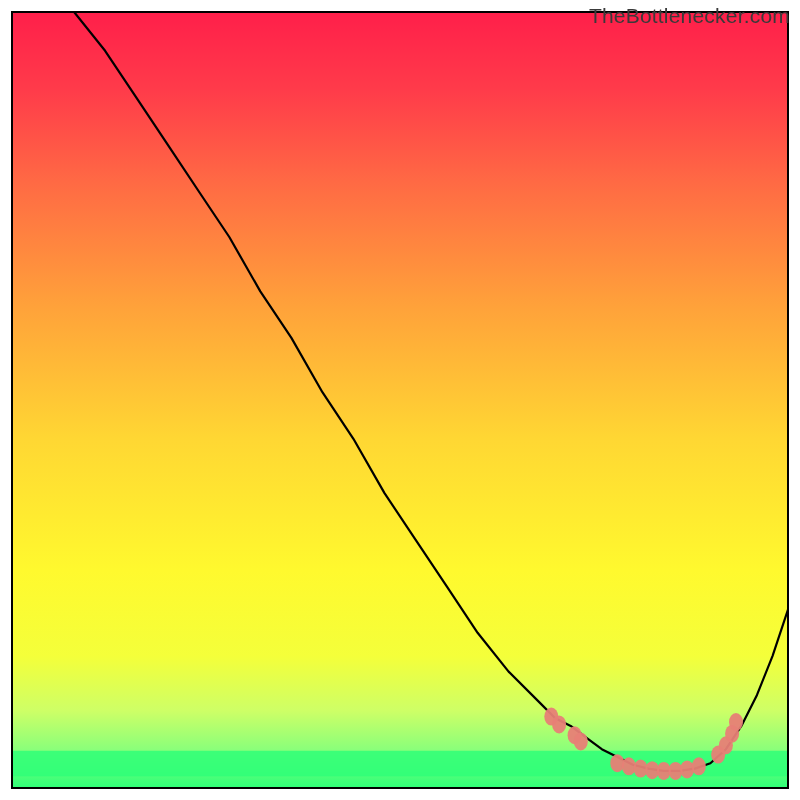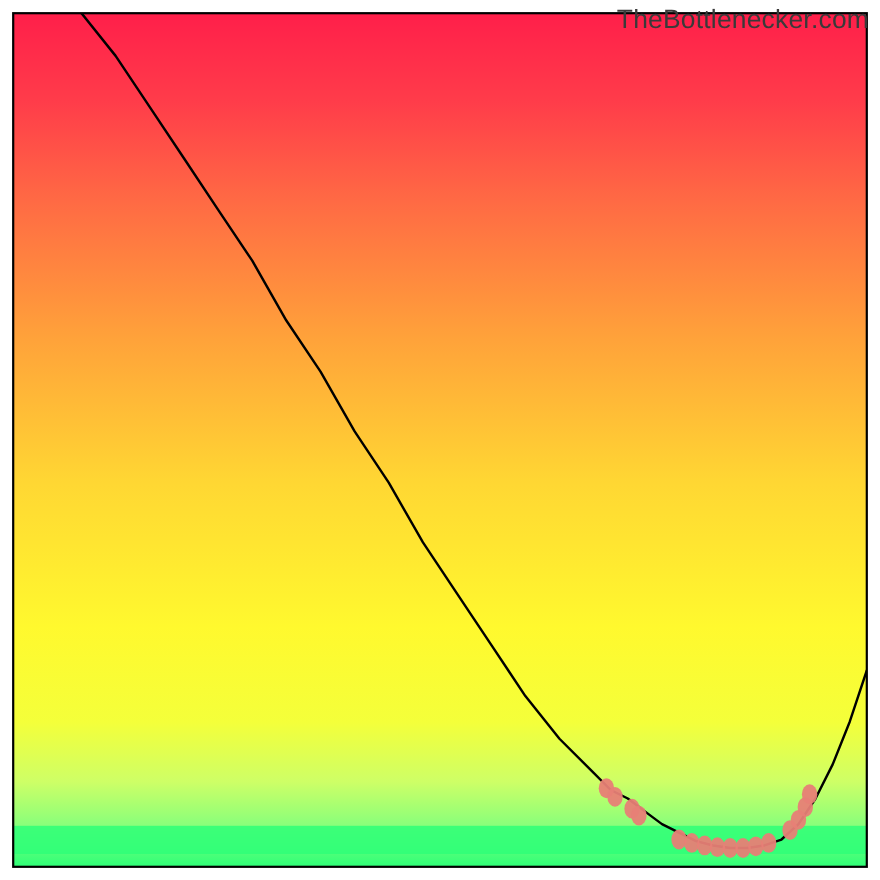--- a/index.html
+++ b/index.html
@@ -16,21 +16,21 @@
     width: 800px;
     height: 800px;
   }
   svg {
     display: block;
   }
   .watermark {
     position: absolute;
     top: 4px;
     right: 10px;
-    font-size: 24px;
+    font-size: 21px;
     font-weight: 500;
     color: #3a3a3a;
     letter-spacing: 0.2px;
     margin-left: 37px;
   }
 </style>
 </head>
 <body>
 
 <div class="chart-container">

